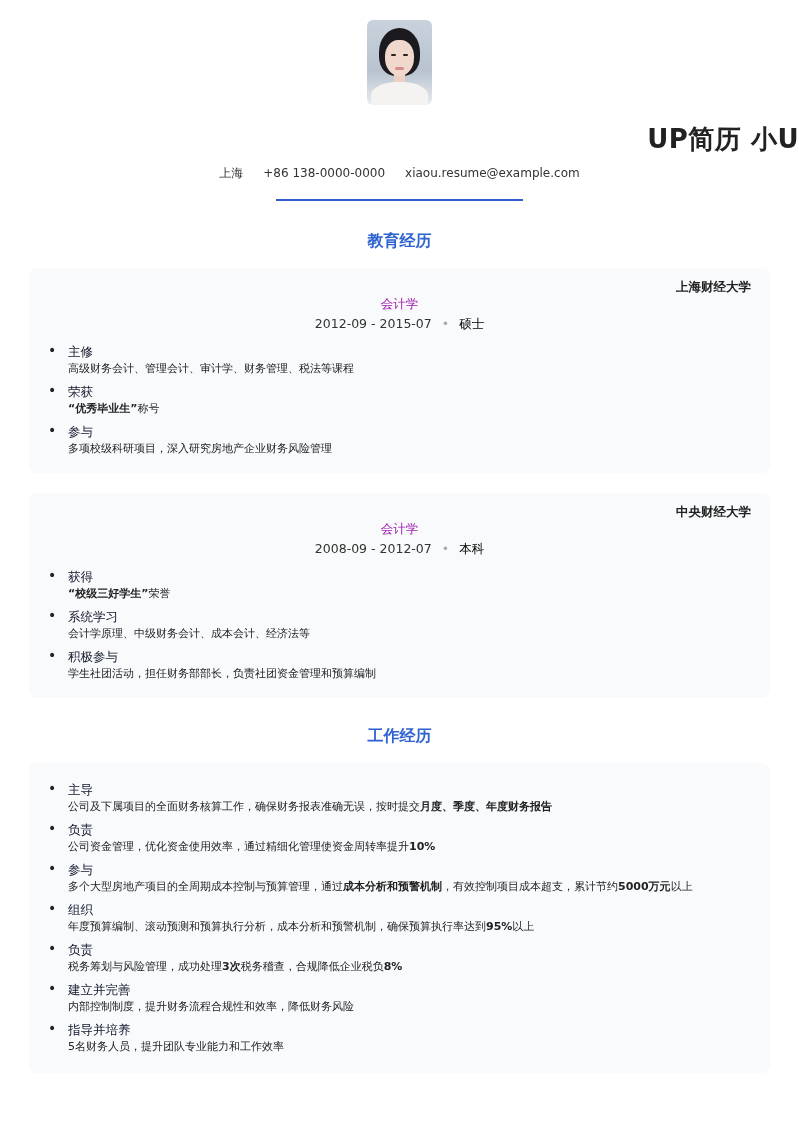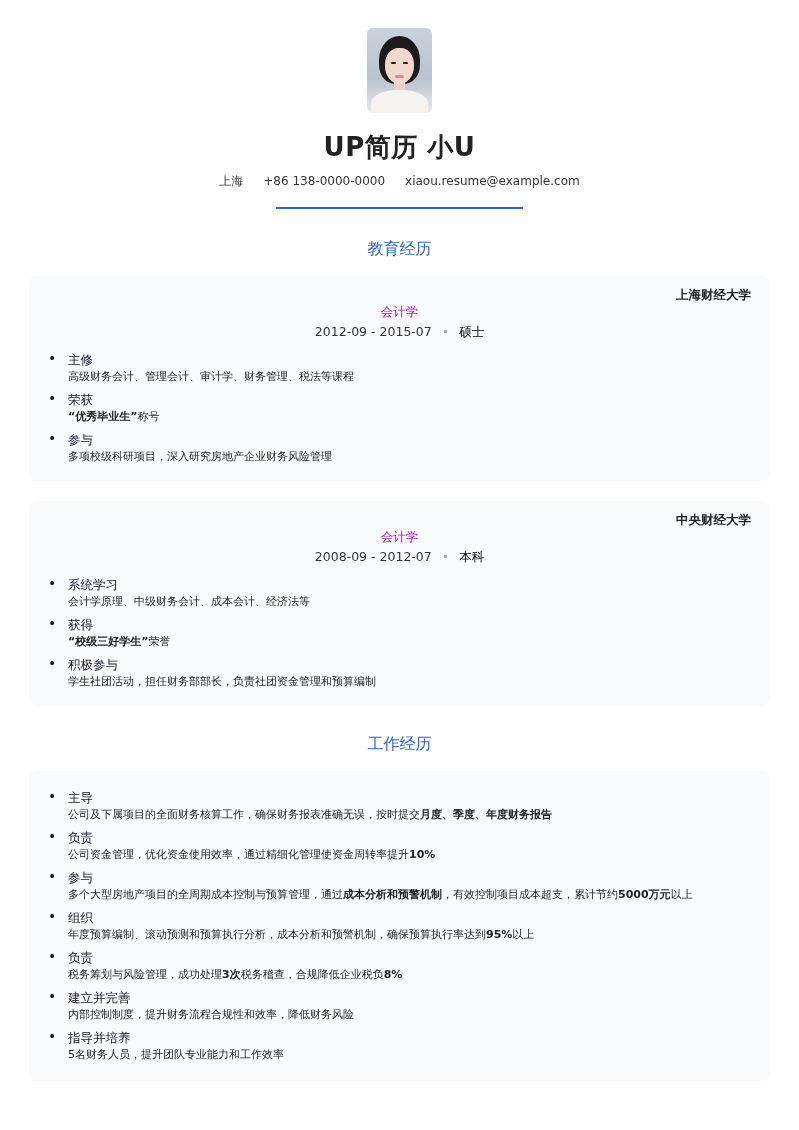--- a/index.html
+++ b/index.html
@@ -1,34 +1,34 @@
 <!DOCTYPE html>
 <html><head>
   <meta charset="utf-8">
   <style>
     * { box-sizing: border-box; margin: 0; padding: 0; }
     html, body { width: 799px; height: 1130px; overflow: hidden; background: #ffffff; }
     body { font-family: "DejaVu Sans", "Liberation Sans", sans-serif; color: #222; }
     .page { position: relative; width: 799px; }
-    .header { text-align: center; padding-top: 28px; }
+    .header { text-align: right; padding-top: 20px; }
     .photo {
       width: 65px; height: 85px; margin: 0 auto; border-radius: 6px; overflow: hidden;
       background: linear-gradient(180deg, #c9d2dc 0%, #b8c3cf 60%, #e9ecef 100%);
       position: relative;
     }
     .photo .hair { position: absolute; left: 12px; top: 8px; width: 41px; height: 48px; border-radius: 50% 50% 40% 40%; background: #1b1b1f; }
     .photo .face { position: absolute; left: 18px; top: 20px; width: 29px; height: 36px; border-radius: 45% 45% 50% 50%; background: #f1d8cc; }
     .photo .eye { position: absolute; top: 34px; width: 5px; height: 2px; background: #2a2020; border-radius: 2px; }
     .photo .lips { position: absolute; left: 28px; top: 47px; width: 9px; height: 3px; background: #d98a8f; border-radius: 3px; }
     .photo .body { position: absolute; left: 4px; top: 62px; width: 57px; height: 30px; border-radius: 45% 45% 0 0; background: #f4f3f1; }
     .photo .neck { position: absolute; left: 27px; top: 54px; width: 11px; height: 12px; background: #ecd0c3; }
     .name { font-size: 26px; font-weight: bold; color: #222; margin-top: 16px; line-height: 36px; letter-spacing: 0.5px; }
     .contacts { margin-top: 8px; font-size: 12px; color: #333; display: flex; justify-content: center; gap: 20px; line-height: 16px; }
     .divider { width: 247px; height: 2px; background: #2f5fcf; margin: 18px auto 0; }
-    .section-title { text-align: center; font-size: 16px; font-weight: normal; color: #2f62d1; line-height: 24px; }
+    .section-title { text-align: center; font-size: 16px; font-weight: bold; color: #2f62d1; line-height: 24px; }
     .card {
       margin: 0 29px; background: #f9fafc; border-radius: 8px;
       padding: 10px 19px 12px 19px;
     }
     .card-head { text-align: center; }
     .org { font-size: 12.5px; font-weight: bold; color: #222; line-height: 17px; text-align: right; }
     .role { font-size: 12.5px; color: #a21caf; line-height: 18px; }
     .meta { font-size: 12.5px; color: #333; line-height: 22px; }
     .meta .dot { color: #aaa; margin: 0 10px; }
     .meta .degree { color: #000000; }
@@ -91,26 +91,26 @@
   <div class="card" style="margin-top:20px; height:205px;">
     <div class="card-head">
       <div class="org">中央财经大学</div>
       <div class="role">会计学</div>
       <div class="meta">
         <span>2008-09 - 2012-07</span><span class="dot">•</span><span class="degree">本科</span>
       </div>
     </div>
     <ul class="items">
         <li>
+          <div class="item-title">获得</div>
+          <div class="item-desc"><b>“校级三好学生”</b><span>荣誉</span></div>
+        </li>
+        <li>
           <div class="item-title">系统学习</div>
           <div class="item-desc"><span>会计学原理、中级财务会计、成本会计、经济法等</span></div>
-        </li>
-        <li>
-          <div class="item-title">获得</div>
-          <div class="item-desc"><b>“校级三好学生”</b><span>荣誉</span></div>
         </li>
         <li>
           <div class="item-title">积极参与</div>
           <div class="item-desc"><span>学生社团活动，担任财务部部长，负责社团资金管理和预算编制</span></div>
         </li>
       </ul>
   </div>
 
   <div class="section-title" style="margin-top:26px;">工作经历</div>
 

